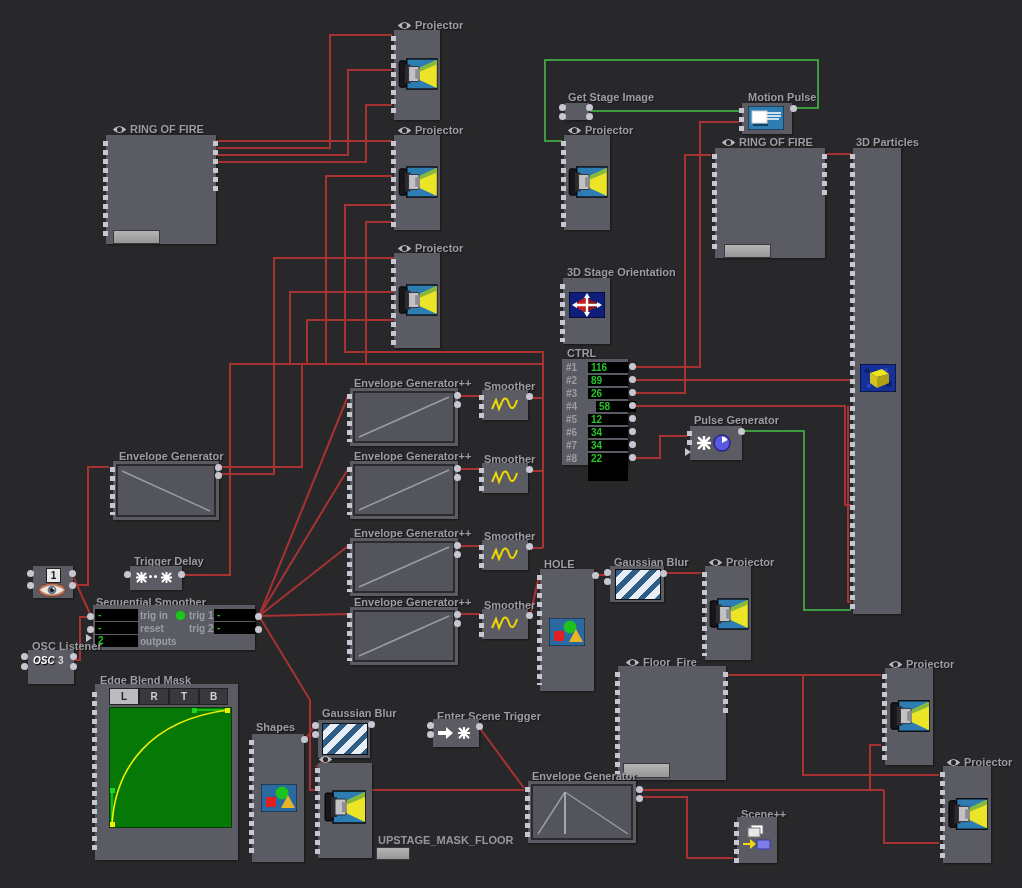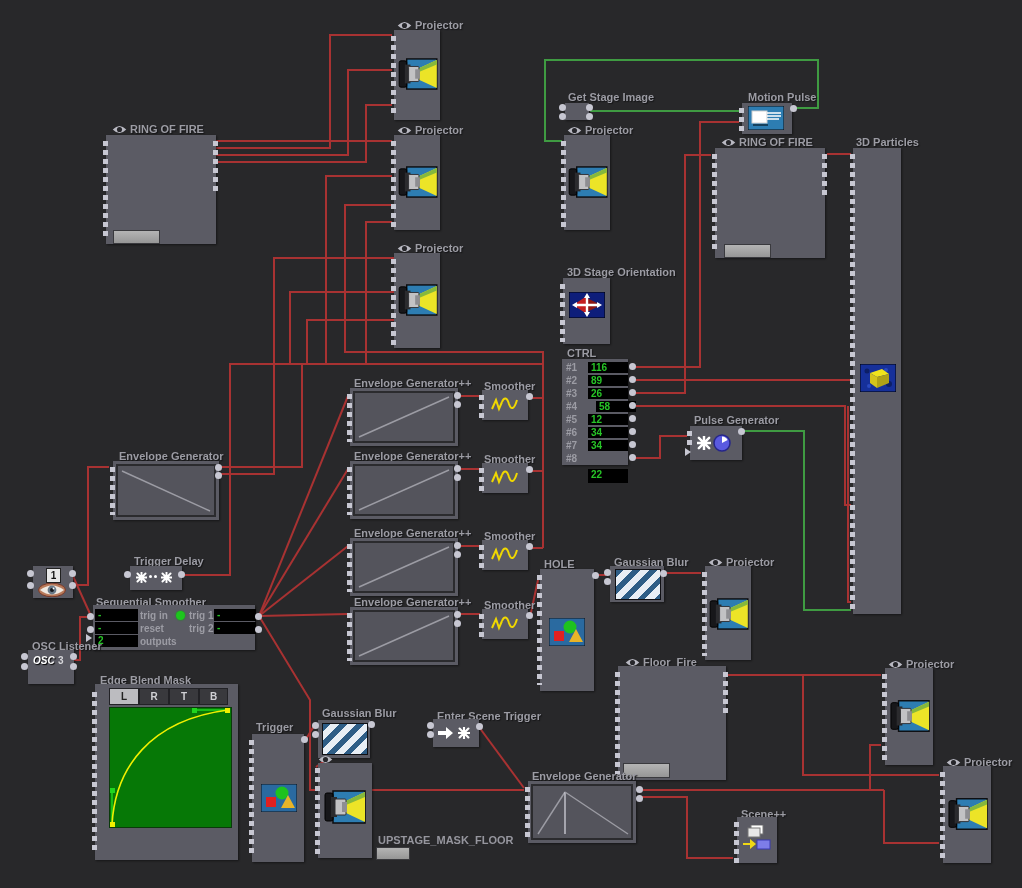--- a/index.html
+++ b/index.html
@@ -298,21 +298,21 @@
   <div class="vbox" style="left:26px;top:29px;width:37px;height:11px">26</div>
   <div class="flabel" style="left:4px;top:42px">#4</div>
   <div class="vbox" style="left:34px;top:42px;width:37px;height:11px">58</div>
   <div class="flabel" style="left:4px;top:55px">#5</div>
   <div class="vbox" style="left:26px;top:55px;width:37px;height:11px">12</div>
   <div class="flabel" style="left:4px;top:68px">#6</div>
   <div class="vbox" style="left:26px;top:68px;width:37px;height:11px">34</div>
   <div class="flabel" style="left:4px;top:81px">#7</div>
   <div class="vbox" style="left:26px;top:81px;width:37px;height:11px">34</div>
   <div class="flabel" style="left:4px;top:94px">#8</div>
-  <div class="vbox" style="left:26px;top:110px;width:37px;height:14px">22</div>
+  <div class="vbox" style="left:26px;top:94px;width:37px;height:28px">22</div>
 </div>
 <div class="dot" style="left:629px;top:363px"></div>
 <div class="dot" style="left:629px;top:376px"></div>
 <div class="dot" style="left:629px;top:389px"></div>
 <div class="dot" style="left:629px;top:402px"></div>
 <div class="dot" style="left:629px;top:415px"></div>
 <div class="dot" style="left:629px;top:428px"></div>
 <div class="dot" style="left:629px;top:441px"></div>
 <div class="dot" style="left:629px;top:454px"></div>
 
@@ -522,21 +522,21 @@
       <rect x="0" y="114" width="5" height="5" fill="#f0f000"></rect>
       <rect x="115" y="0" width="5" height="5" fill="#f0f000"></rect>
       <rect x="0" y="80" width="5" height="5" fill="#1fd51f"></rect>
       <rect x="82" y="0" width="5" height="5" fill="#1fd51f"></rect>
     </svg>
   </div>
 </div>
 <div class="dots-v" style="left:91px;top:690px;height:164px"></div>
 
 <div class="title" style="left:256px;top:721px">
-      <span>Trigger</span>
+      <span>Shapes</span>
     </div>
 <div class="node" style="left:252px;top:734px;width:52px;height:128px">
   <svg width="36" height="28" style="position:absolute;left:9px;top:50px">
         <use href="#sy-shapes"></use>
       </svg>
 </div>
 <div class="dots-v" style="left:248px;top:738px;height:118px"></div>
 <div class="dot" style="left:301px;top:736px"></div>
 
 <div class="title" style="left:322px;top:707px">

